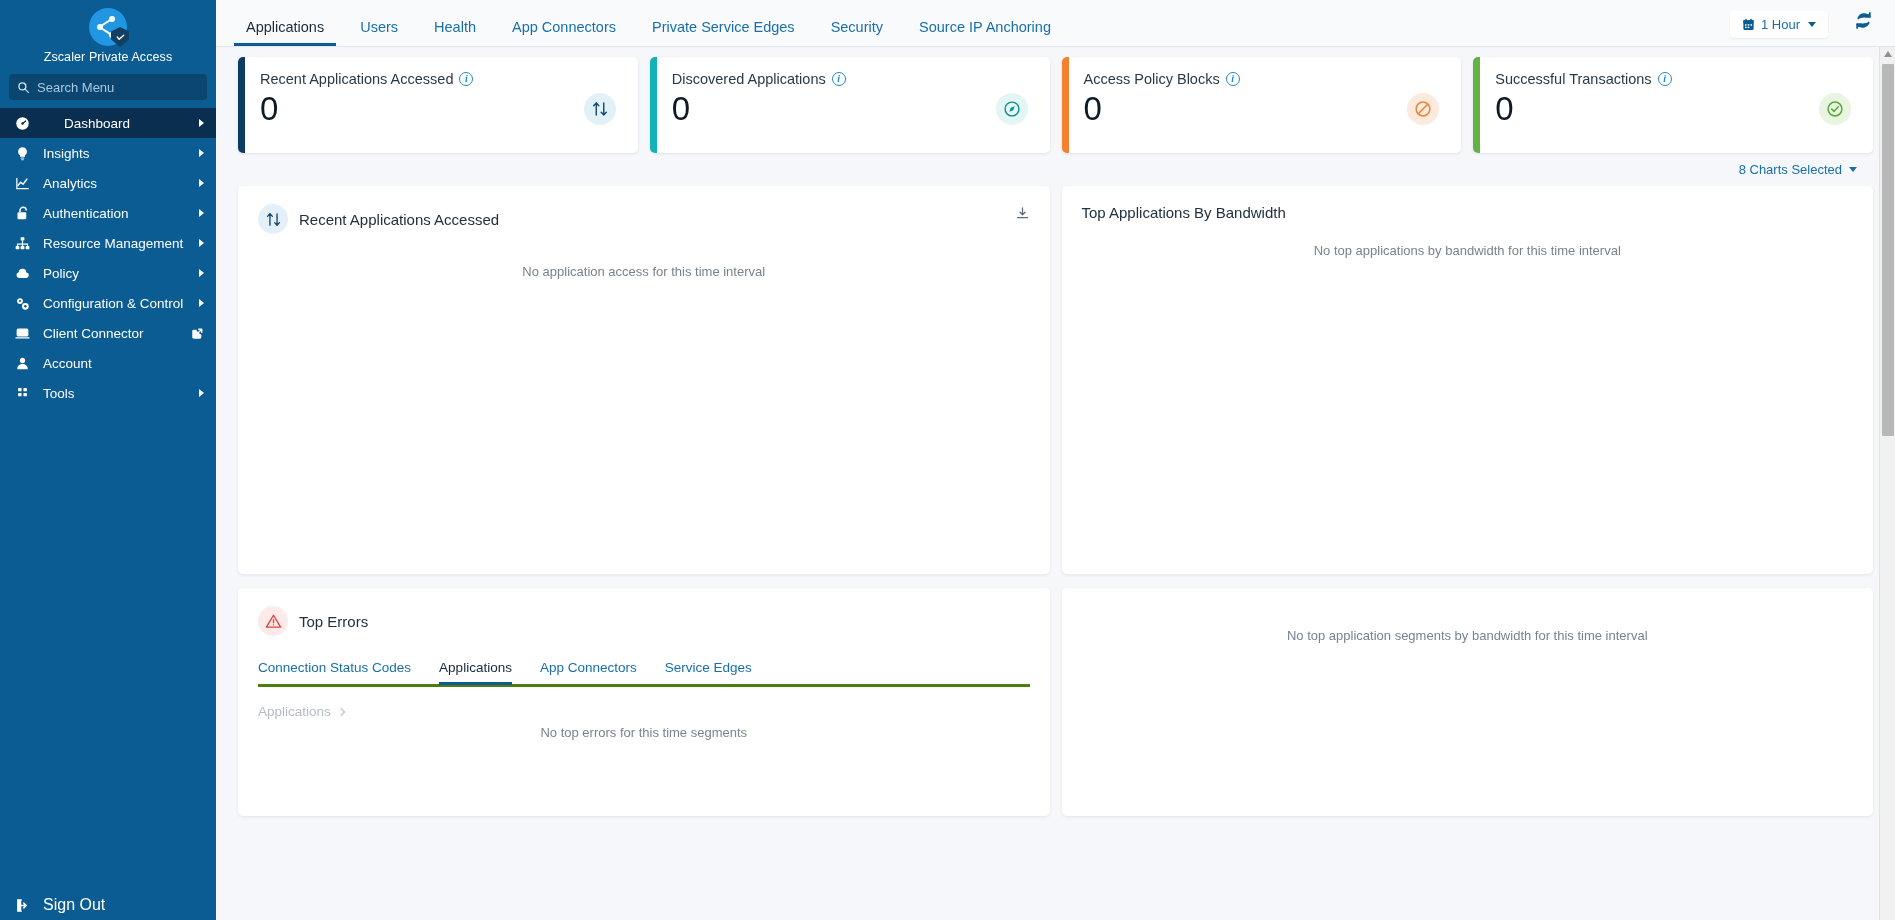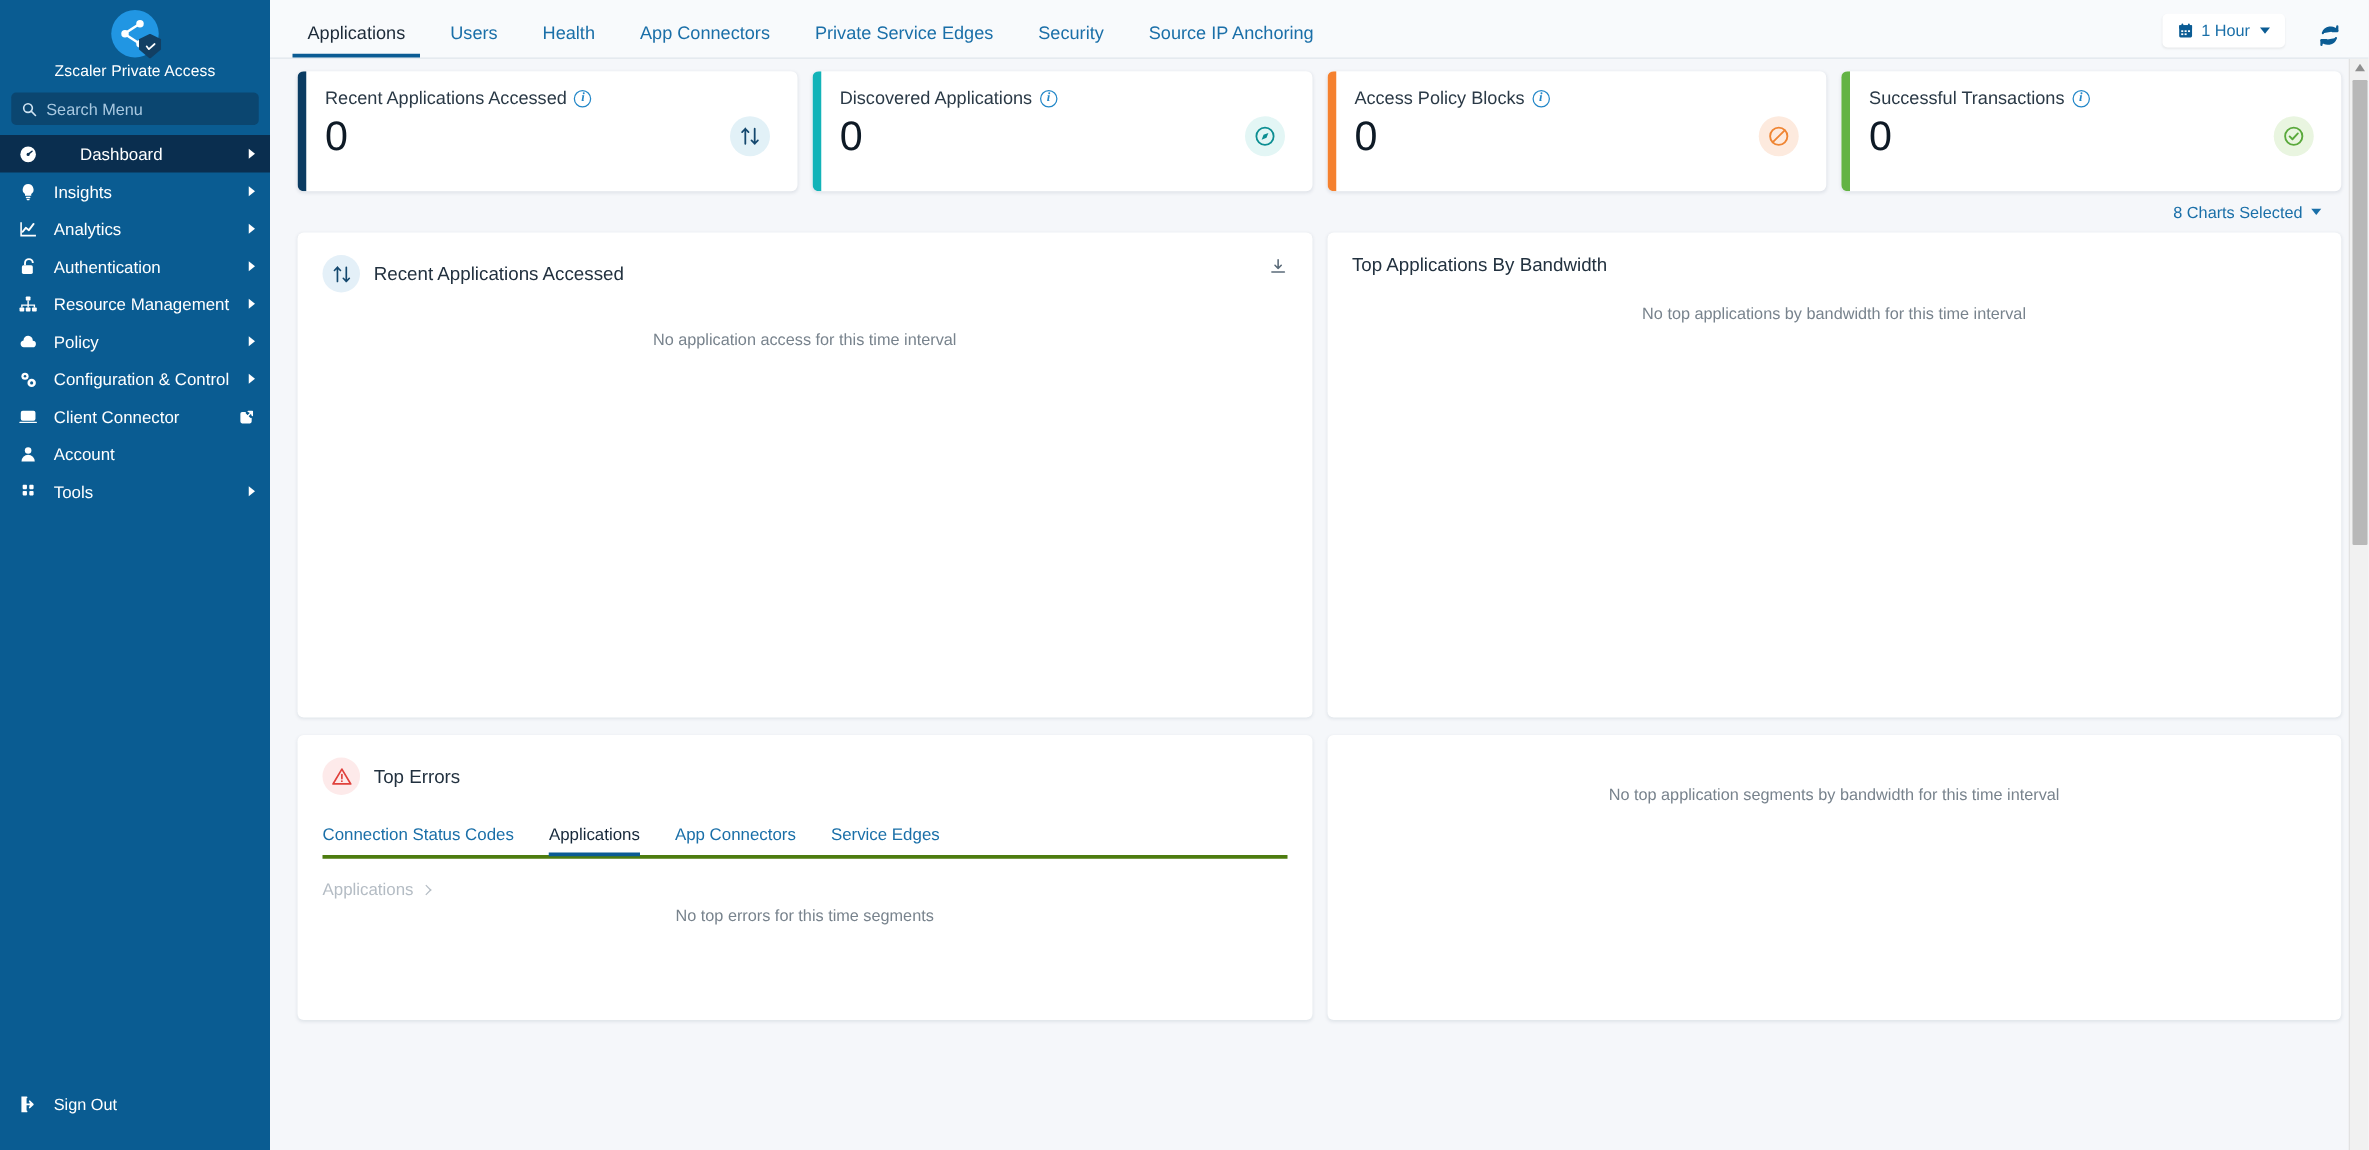--- a/index.html
+++ b/index.html
@@ -66,22 +66,22 @@
   .nav-label { flex: 1 1 auto; white-space: nowrap; }
   .nav-caret {
     width: 0; height: 0; border-left: 5px solid #fff;
     border-top: 4px solid transparent; border-bottom: 4px solid transparent;
   }
   .nav-ext { width: 13px; height: 13px; }
   .nav-ext svg { width: 13px; height: 13px; fill: #fff; }
 
   .signout {
     height: 30px; display: flex; align-items: center; gap: 12px;
-    padding: 0 14px; font-size: 13px; cursor: pointer;
-    margin-bottom: 22px;
+    padding: 0 14px; font-size: 16px; cursor: pointer;
+    margin-bottom: 0;
   }
   .signout .nav-ic svg { fill: #fff; }
 
   
   .main {
     flex: 1 1 auto; height: 920px; position: relative;
     background: #f5f7fa; overflow: hidden;
   }
 
   .topbar {
@@ -93,21 +93,21 @@
   .tab {
     padding: 0 18px 12px; font-size: 14.5px; color: #1a6fa8;
     cursor: pointer; position: relative; line-height: 1;
   }
   .tab.active { color: #1c2a38; font-weight: 400; }
   .tab.active::after {
     content: ''; position: absolute; left: 6px; right: 6px; bottom: 0;
     height: 3px; background: #0b5c94;
   }
   .topbar-right {
-    margin-left: auto; display: flex; align-items: flex-end;
+    margin-left: auto; display: flex; align-items: flex-start;
     gap: 26px; padding-bottom: 8px;
   }
   .timepick {
     background: #fff; border-radius: 4px; height: 27px;
     display: flex; align-items: center; gap: 6px; padding: 0 12px;
     font-size: 13px; color: #1a6fa8; cursor: pointer;
     box-shadow: 0 1px 2px rgba(0,0,0,.07);
   }
   .timepick svg { width: 13px; height: 13px; fill: #0b5c94; }
   .timepick .dd {

